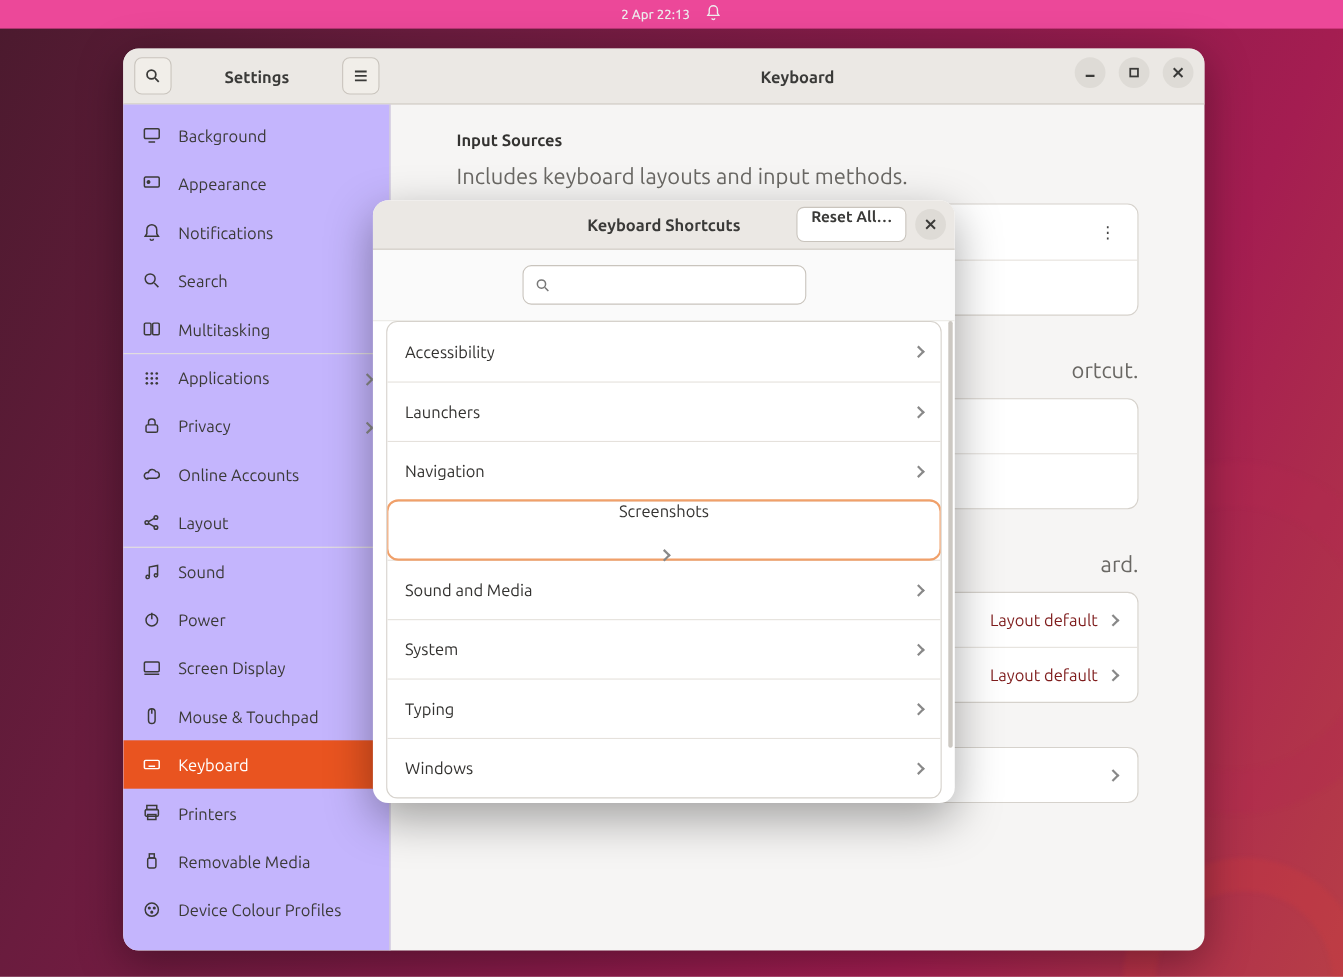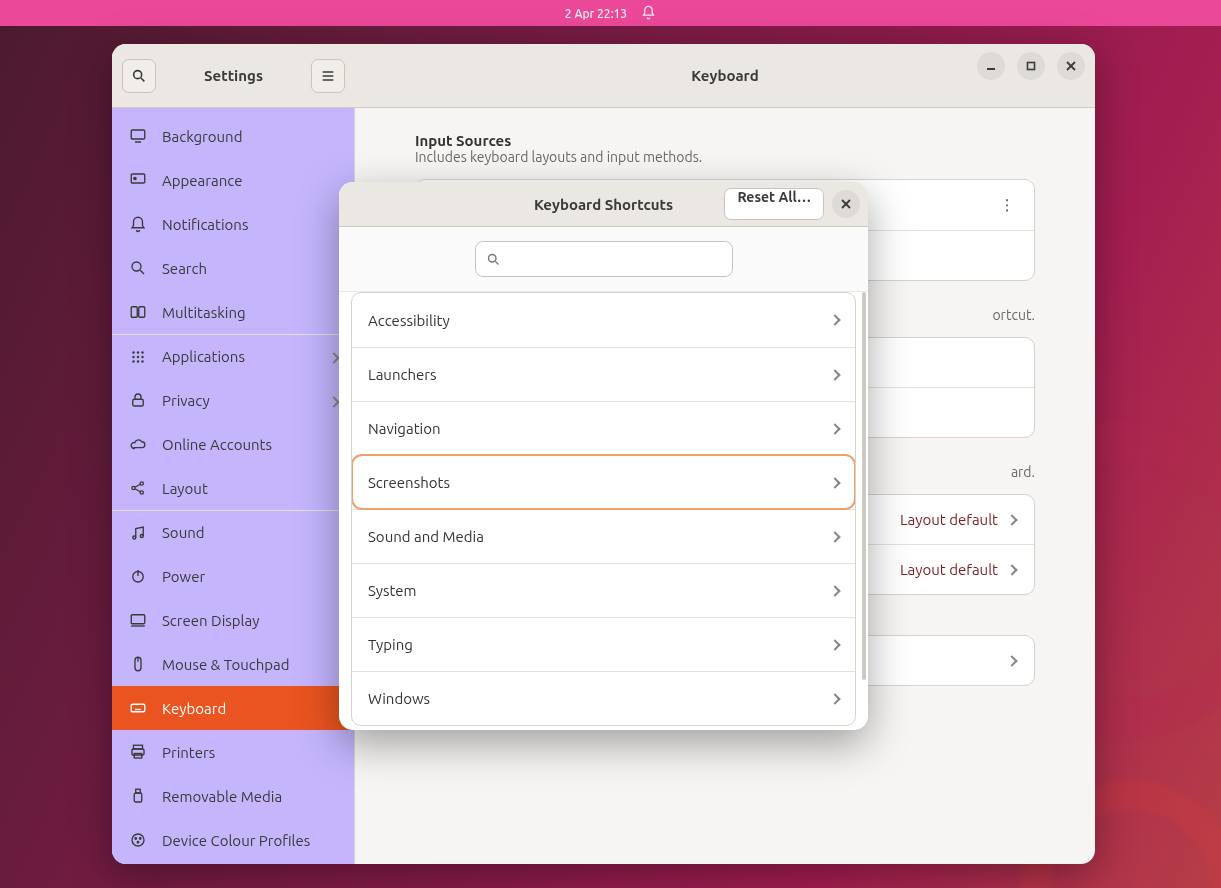--- a/index.html
+++ b/index.html
@@ -20,21 +20,21 @@
   .topbar .clock { display:flex; align-items:center; gap:14px; }
   .topbar .bell { display:inline-block; }
   
   .window {
     position:absolute; left:112px; top:44px; width:983px; height:820px;
     background:#f6f5f4; border-radius:14px; overflow:hidden;
     box-shadow:0 10px 40px rgba(0,0,0,.35);
     display:flex; flex-direction:column;
   }
   .titlebar {
-    height:64px; display:flex; align-items:stretch; border-bottom:1px solid #cfcac4;
+    height:51px; display:flex; align-items:stretch; border-bottom:1px solid #cfcac4;
     background:#ebe8e4;
   }
   .tb-left { width:243px; display:flex; align-items:center; gap:10px; padding:0 10px; }
   .tb-right { flex:1; display:flex; align-items:center; position:relative; }
   .tb-title-left { flex:1; text-align:center; font-weight:700; color:#3a3a38; font-size:15px; }
   .tb-title-right { flex:1; text-align:center; font-weight:700; color:#3a3a38; font-size:15px; }
   .iconbtn {
     width:34px; height:34px; border:1px solid #c9c4bd; border-radius:7px;
     background:#f1eee9; display:flex; align-items:center; justify-content:center;
     color:#3a3a38; cursor:pointer;
@@ -54,21 +54,21 @@
     display:flex; align-items:center; gap:14px; height:44px; padding:0 16px;
     font-size:15px; color:#3b3a38; cursor:pointer; position:relative;
   }
   .side-item.group-sep { border-top:1px solid #e5e1dc; }
   .side-item .ic { width:20px; display:flex; justify-content:center; color:#3b3a38; }
   .side-item.active { background:#e95420; color:#fff; }
   .side-item.active .ic { color:#fff; }
   .side-item .chev { margin-left:auto; color:#777; }
   .main { flex:1; overflow-y:auto; position:relative; padding:24px 60px 40px 60px; }
   .sect-title { font-weight:700; font-size:15px; color:#343331; }
-  .sect-desc { color:#6a6864; font-size:14px; margin-top:0; }
+  .sect-desc { color:#6a6864; font-size:20px; margin-top:12px; }
   .cardlist {
     margin-top:14px; border:1px solid #d6d2cc; border-radius:10px; background:#fff;
   }
   .cardrow {
     display:flex; align-items:center; padding:16px 18px; font-size:15px; color:#343331;
     border-top:1px solid #e5e1dc;
   }
   .cardrow:first-child { border-top:none; }
   .cardrow .rlabel { flex:1; }
   .cardrow .rval { color:#7f1d1d; margin-right:10px; }
@@ -108,21 +108,21 @@
     border:1px solid #d6d2cc; border-radius:10px; overflow:hidden; background:#fff; margin-top:0;
   }
   .modal .catrow {
     height:54px; display:flex; align-items:center; padding:0 16px;
     border-top:1px solid #e5e1dc; font-size:15px; color:#343331; cursor:pointer;
   }
   .modal .catrow:first-child { border-top:none; }
   .modal .catrow .rlabel { flex:1; }
   .modal .catrow.selected {
     outline:2px solid #f0a06a; outline-offset:-1px; border-radius:10px;
-    position:relative; z-index:2;
+    position:relative; z-index:2;flex-direction:column;
   }
   .chevron { width:8px; height:8px; border-right:2px solid #888; border-top:2px solid #888; transform:rotate(45deg); display:inline-block; }
   
   .modal .fake-scrollbar {
     position:absolute; right:2px; top:0; bottom:50px; width:4px; background:#ccc8c2; border-radius:3px;
   }
   
   .swirl {
     position:absolute; right:-60px; top:420px; width:320px; height:320px;
     border:40px solid rgba(180,40,80,.25); border-radius:50%;

